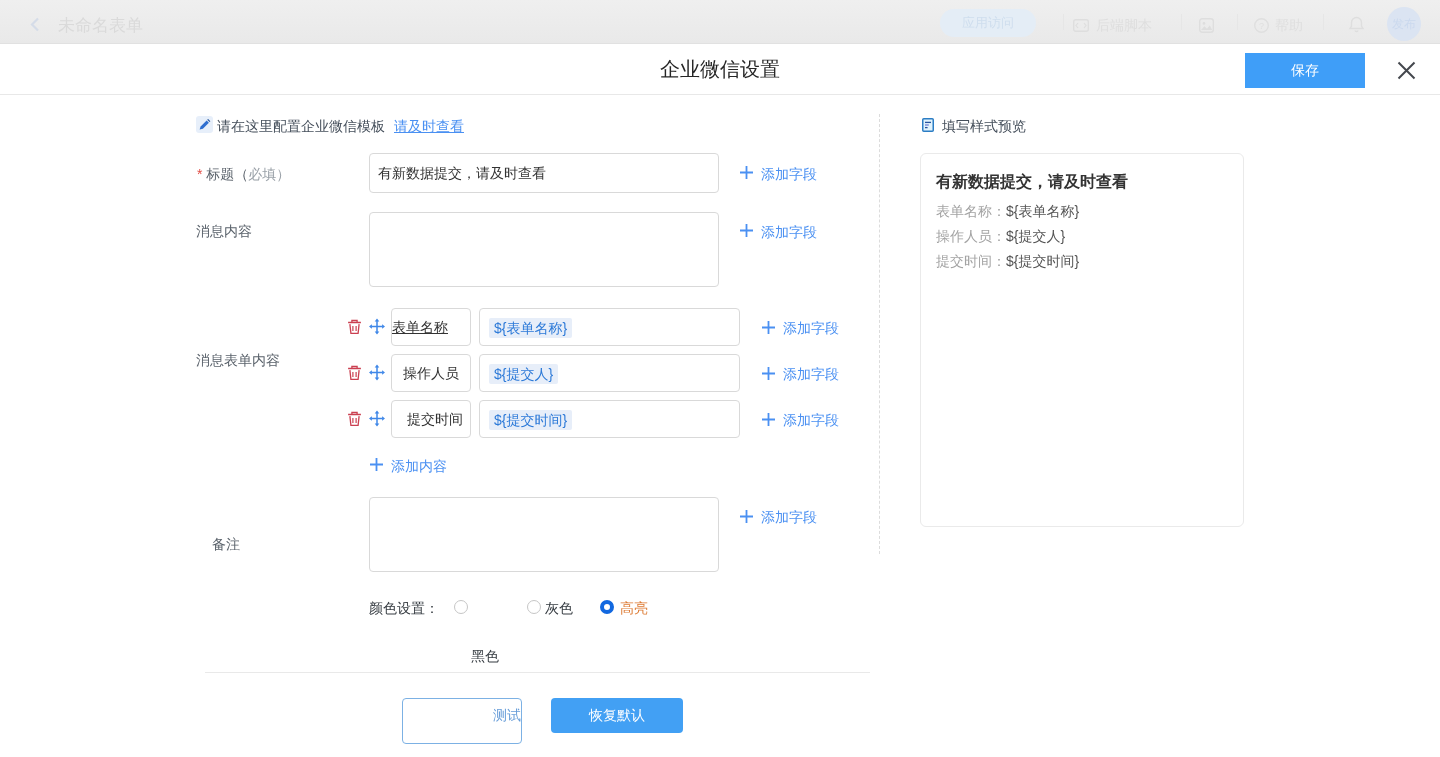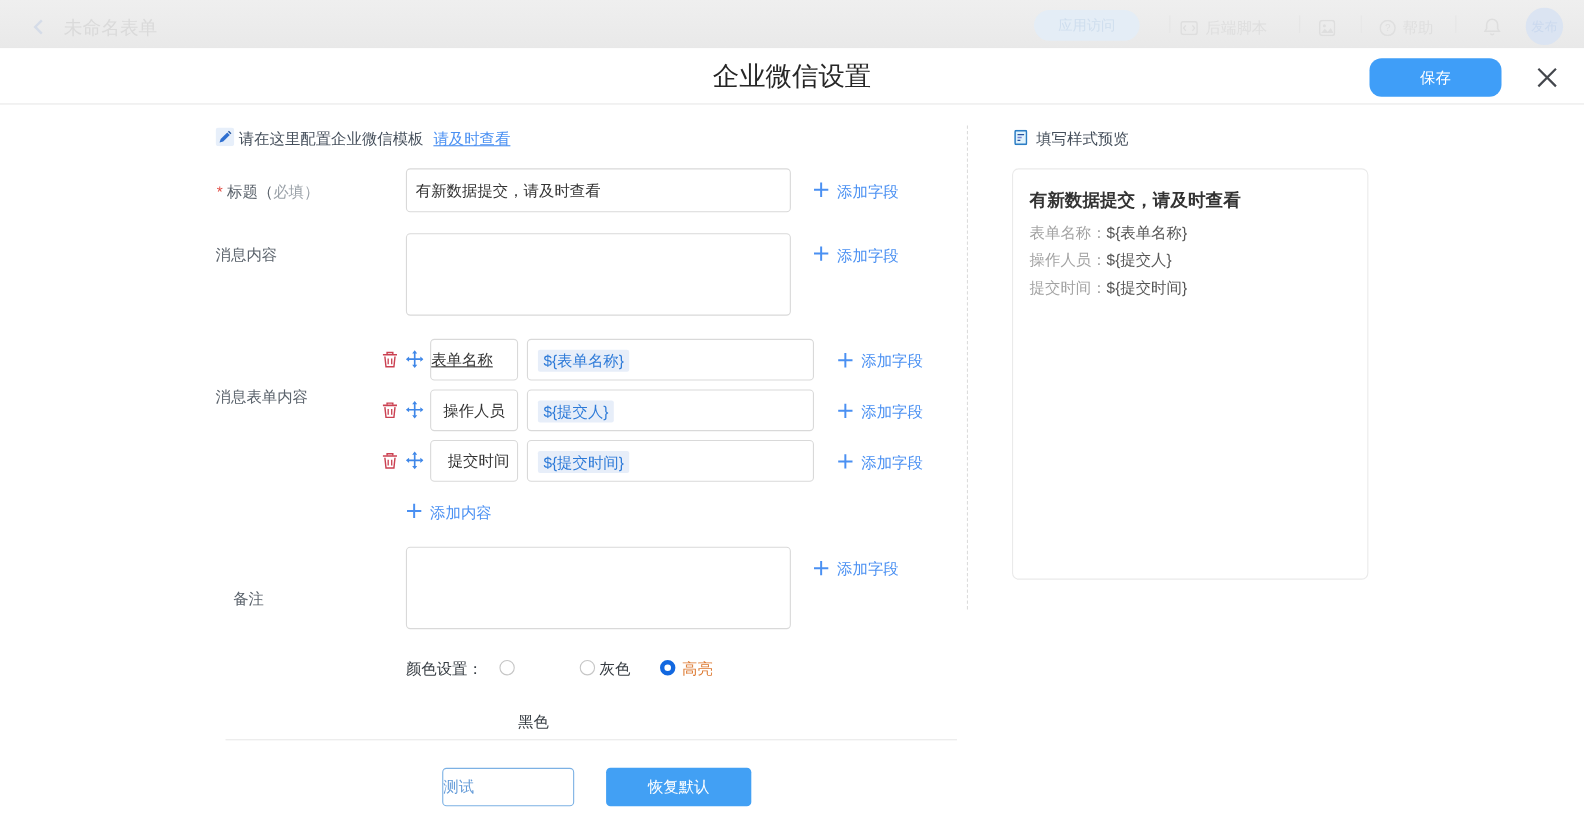--- a/index.html
+++ b/index.html
@@ -9,23 +9,23 @@
 
 #topbar { position:absolute; left:0; top:0; width:1440px; height:44px;
   background:linear-gradient(#efefef,#e9e9e9); border-bottom:1px solid #e1e1e1; }
 #topbar * { position:absolute; }
 .fadetxt { color:#d8d8d8; font-size:14px; line-height:44px; }
 
 #modal { position:absolute; left:0; top:44px; width:1440px; height:713px; background:#fff; }
 #mhead { position:absolute; left:0; top:44px; width:1440px; height:51px;
   border-bottom:1px solid #e8e8e8; background:#fff; }
 #mtitle { position:absolute; left:0; top:44px; width:1440px; height:51px;
-  text-align:center; line-height:51px; font-size:24px; color:#262626; }
+  text-align:center; line-height:51px; font-size:20px; color:#262626; }
 #savebtn { position:absolute; left:1245px; top:53px; width:120px; height:35px;
-  background:#3f9ef8; border-radius:11px; color:#fff; font-size:14px;
+  background:#3f9ef8; border-radius:0; color:#fff; font-size:14px;
   text-align:center; line-height:35px; }
 
 .inp { position:absolute; border:1px solid #d9d9d9; border-radius:4px; background:#fff;
   font-size:14px; color:#333; }
 .lbl { position:absolute; font-size:14px; color:#5a626b; }
 .link { position:absolute; font-size:14px; color:#4a90f2; }
 .tok { display:inline-block; background:#e7eef9; color:#2d7ad8; font-size:14px;
   line-height:20px; height:20px; padding:0 5px; border-radius:2px; vertical-align:middle; }
 .radio { position:absolute; width:14px; height:14px; border-radius:50%;
   border:1.5px solid #c6c6c6; background:#fff; }
@@ -171,22 +171,22 @@
 <div class="rlbl" style="left:369px;top:600px;">颜色设置：</div>
 <div class="radio" style="left:454px;top:600px;"></div>
 <div class="rlbl" style="left:471px;top:600px;margin-top:48px;">黑色</div>
 <div class="radio" style="left:527px;top:600px;"></div>
 <div class="rlbl" style="left:545px;top:600px;">灰色</div>
 <div class="radio on" style="left:600px;top:600px;"></div>
 <div class="rlbl" style="left:620px;top:600px;color:#dd7a32;">高亮</div>
 
 <div class="abs" style="left:205px;top:672px;width:665px;height:1px;background:#e9e9e9;"></div>
 
-<div class="abs" style="left:402px;top:698px;width:120px;height:35px;border:1px solid #7cb1e4;border-radius:4px;
-     color:#649bd8;font-size:14px;text-align:left;line-height:33px;">测试</div>
+<div class="abs" style="left:402px;top:698px;width:120px;height:46px;border:1px solid #7cb1e4;border-radius:4px;
+     color:#649bd8;font-size:14px;text-align:right;line-height:33px;">测试</div>
 <div class="abs" style="left:551px;top:698px;width:132px;height:35px;background:#42a0f4;border-radius:4px;
      color:#fff;font-size:14px;text-align:center;line-height:35px;">恢复默认</div>
 
 <div id="dash"></div>
 
 <svg class="abs" style="left:922px;top:118px;" width="12" height="14" viewBox="0 0 12 14">
   <rect x="0.75" y="0.75" width="10.5" height="12.5" rx="1" fill="#e1f3fc" stroke="#2b7dc4" stroke-width="1.5"></rect>
   <path d="M3 4.4h6" stroke="#27539e" stroke-width="1.3"></path>
   <path d="M3 7h3.8" stroke="#7381d2" stroke-width="1.3"></path>
   <path d="M3 9.6h2.6" stroke="#27539e" stroke-width="1.3"></path>

